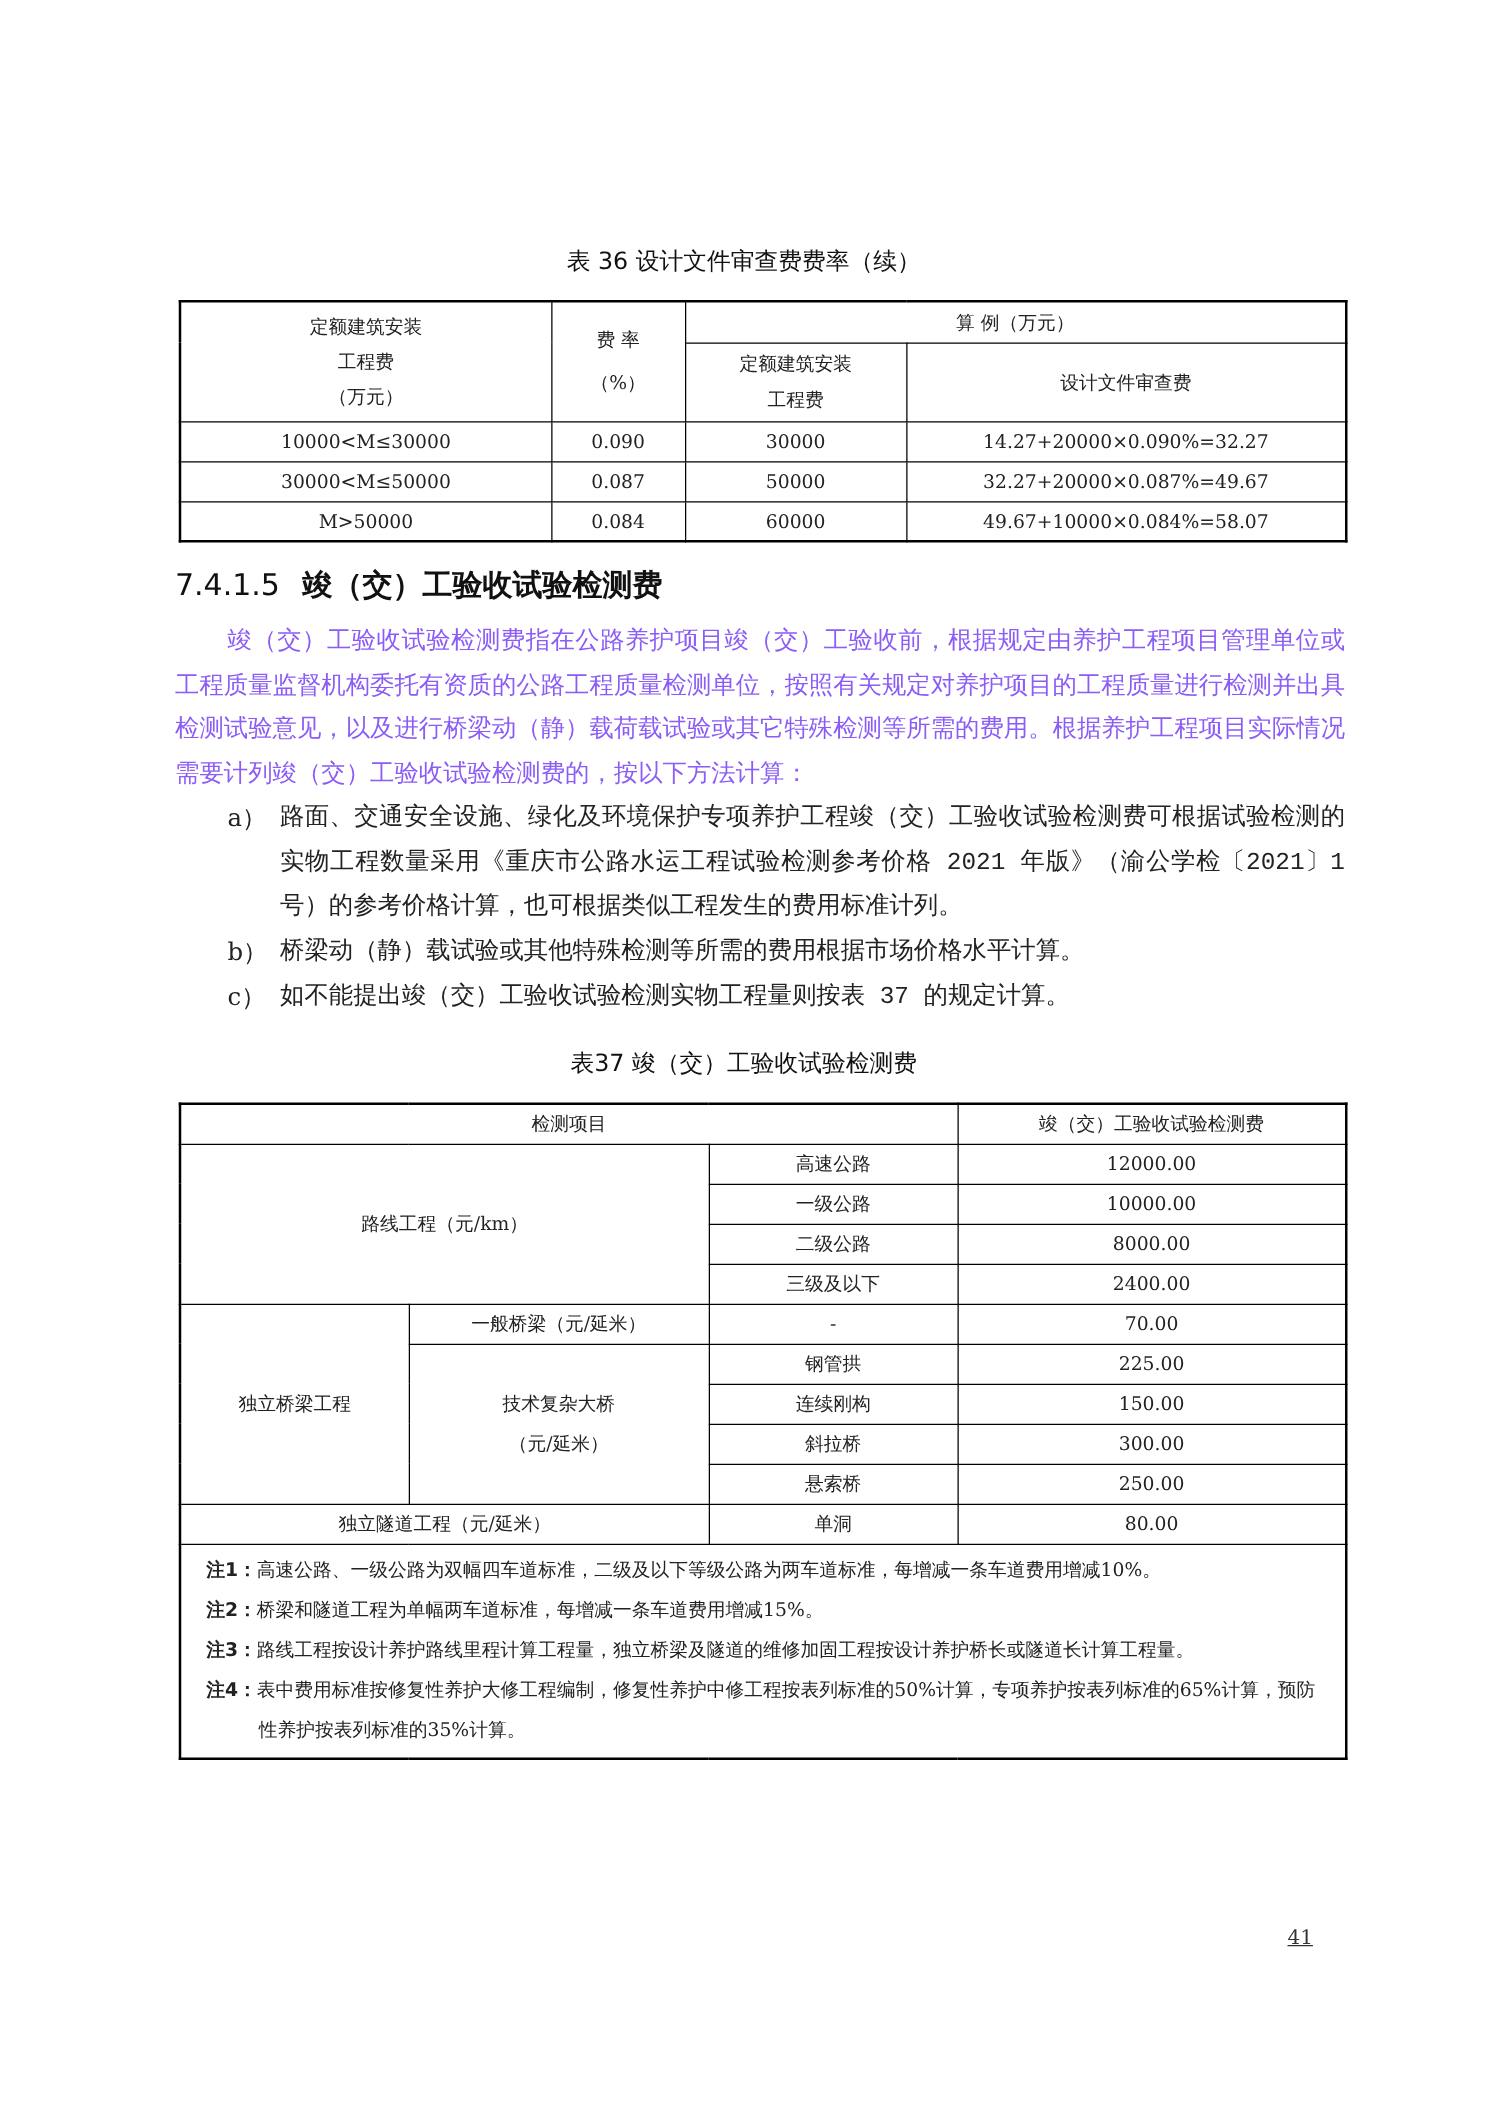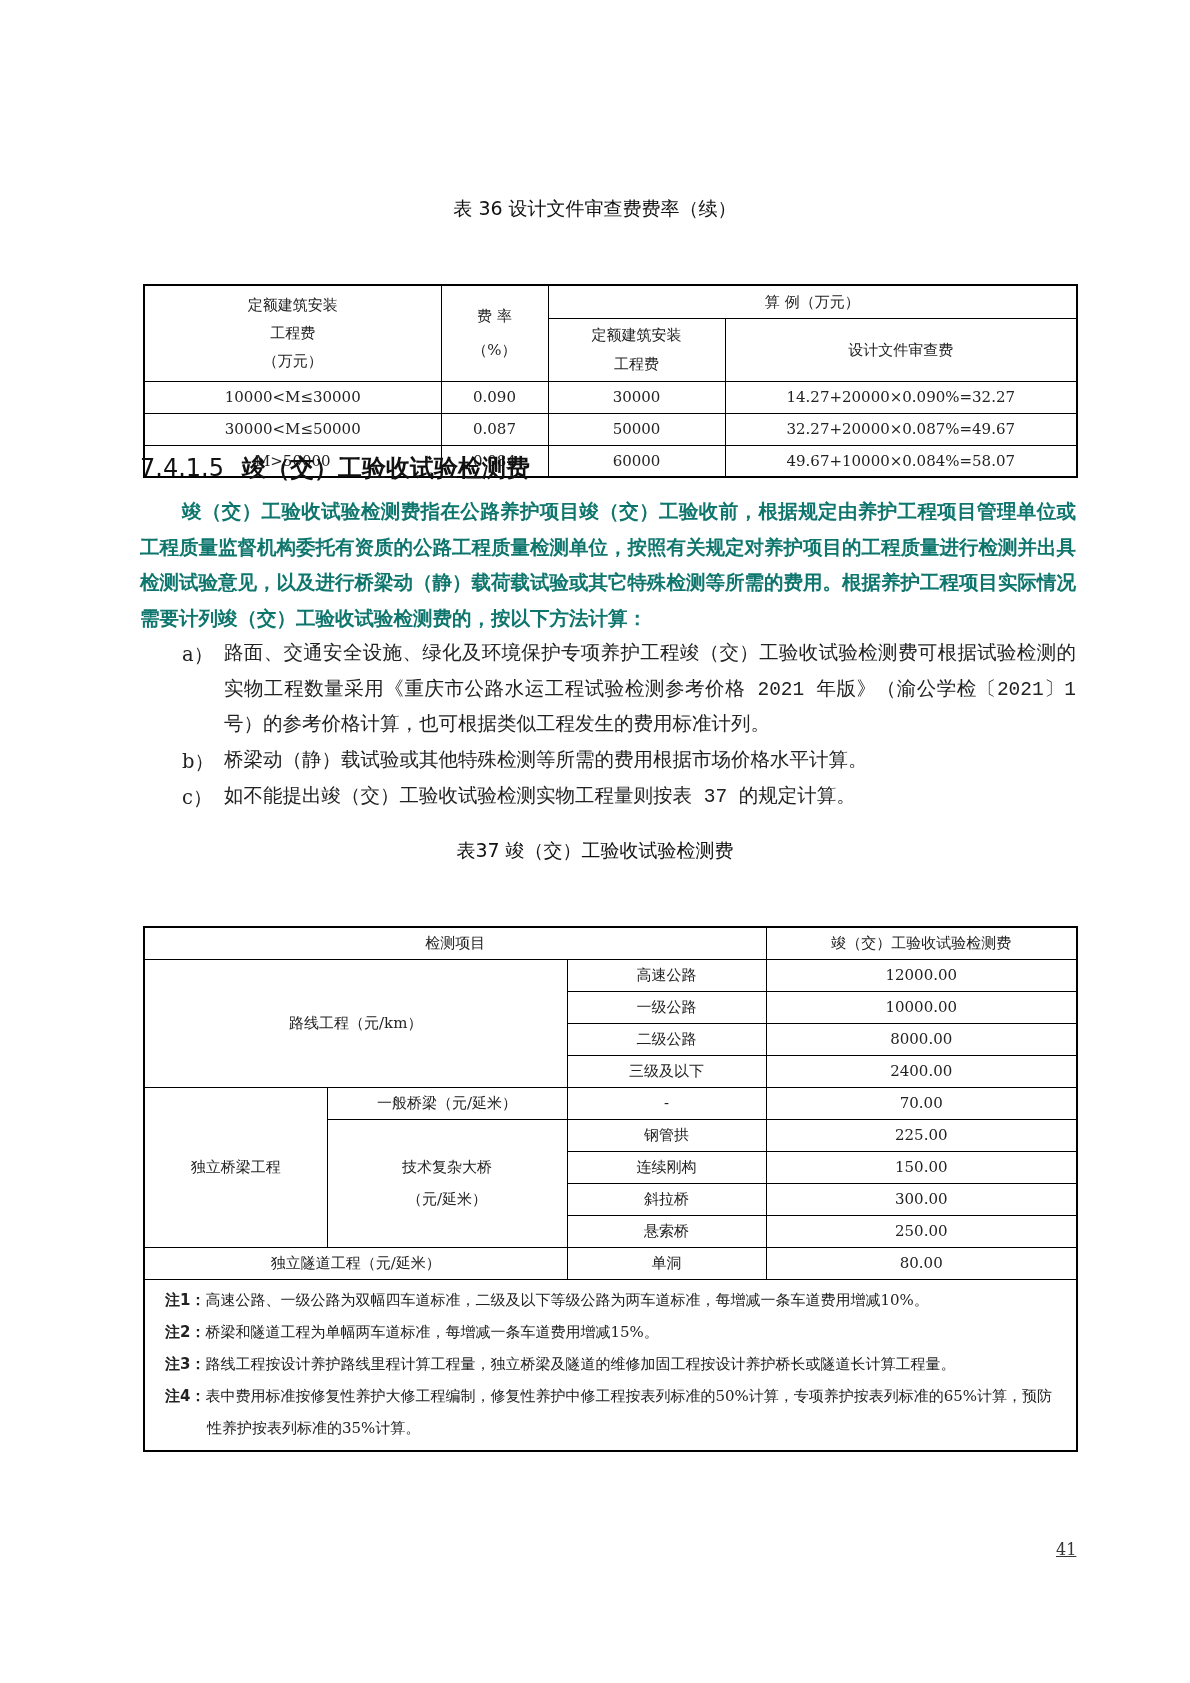--- a/index.html
+++ b/index.html
@@ -1,37 +1,37 @@
 <!DOCTYPE html>
 <html><head>
 <meta charset="utf-8">
 <style>
   html, body { margin: 0; padding: 0; background: #ffffff; }
   body { width: 1190px; height: 1683px; position: relative; overflow: hidden;
          font-family: "DejaVu Serif", "Liberation Serif", serif; color: #1a1a1a; }
   .abs { position: absolute; }
   .caption { left: 0; width: 1190px; text-align: center; font-family: "DejaVu Sans", "Liberation Sans", sans-serif;
              font-weight: normal; font-size: 19px; color: #111; }
-  table.grid { position: absolute; border-collapse: collapse; border: 2.5px solid #000; table-layout: fixed; margin-top: 44px; }
+  table.grid { position: absolute; border-collapse: collapse; border: 2.5px solid #000; table-layout: fixed; }
   table.grid td { border: 1px solid #000; text-align: center; vertical-align: middle; padding: 0;
                   font-size: 15px; color: #222; line-height: 26px; }
   #t36 { left: 143px; top: 240px; width: 933px; }
   #t37 { left: 143px; top: 882px; width: 933px; border-radius: 11px; }
   .section-heading { left: 140px; top: 452px; font-family: "DejaVu Sans", "Liberation Sans", sans-serif;
                      font-size: 24px; font-weight: bold; color: #111; }
   .section-heading .num { font-weight: normal; margin-right: 18px; }
-  .para { left: 140px; width: 936px; font-size: 19.5px; line-height: 35.5px; color: #0f766e; text-align: justify; font-weight: bold; }
+  .para { left: 140px; width: 936px; font-size: 19.5px; line-height: 35.5px; color: #8b5cf6; text-align: justify; }
   .indent { text-indent: 42px; }
   .list-item { position: absolute; left: 182px; width: 894px; font-size: 19.5px; line-height: 35.5px; color: #222; }
   .list-item .mark { position: absolute; left: 0; width: 40px; }
   .list-item .body { margin-left: 42px; display: block; text-align: justify; font-family: Liberation Mono, monospace; }
   td.notes { text-align: left !important; padding: 4px 10px 6px 20px !important; font-size: 15px; line-height: 32px !important; }
   .note { display: block; padding-left: 42px; text-indent: -42px; }
   .note .lbl { font-family: "DejaVu Sans", "Liberation Sans", sans-serif; font-weight: bold; }
-  .page-number { left: 1056px; top: 1540px; font-size: 16px; color: #333; text-decoration: underline; }
+  .page-number { left: 1030px; top: 1540px; font-size: 16px; color: #333; text-decoration: underline; }
 </style>
 </head>
 <body>
 
 <div class="abs caption" style="top:196px;">表 36   设计文件审查费费率（续）</div>
 
 <table class="grid" id="t36">
   <colgroup>
     <col style="width:297px">
       <col style="width:107px">

